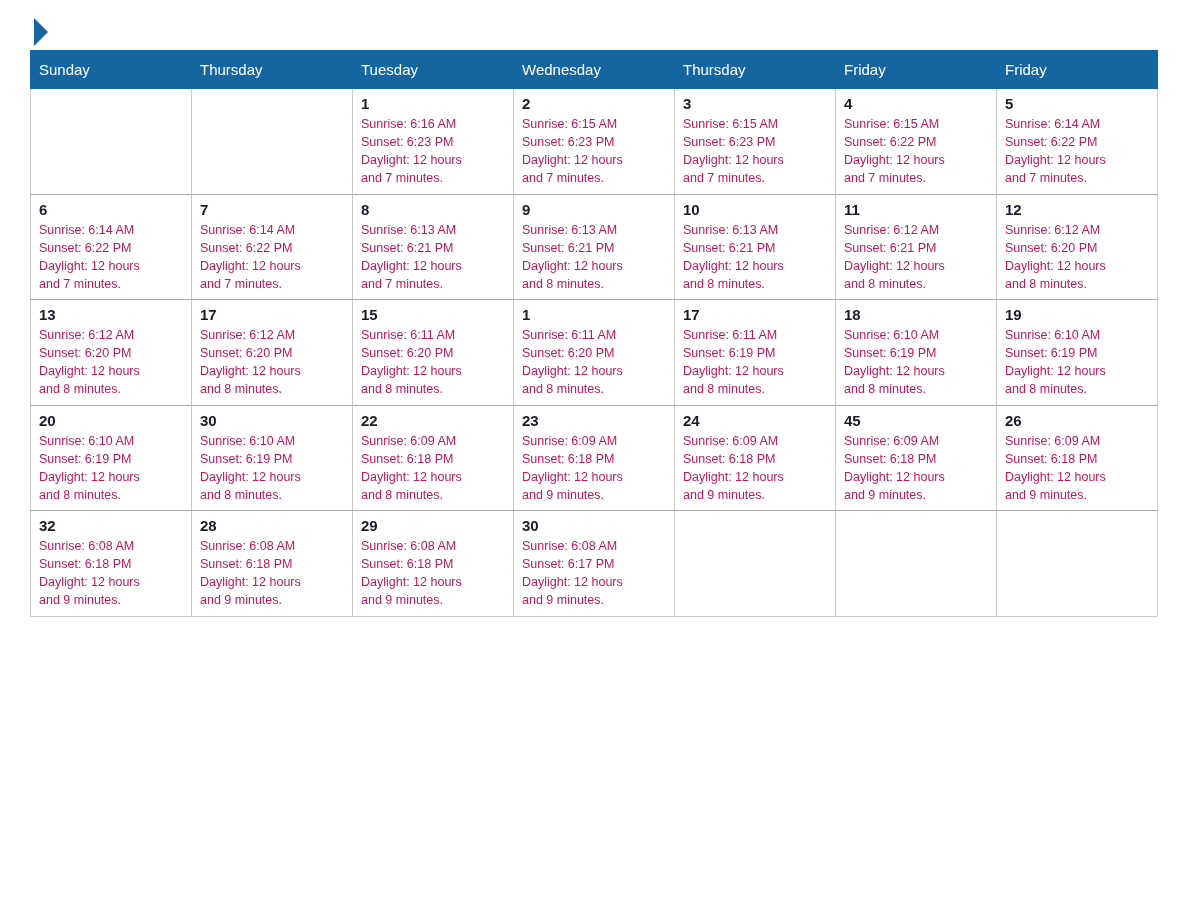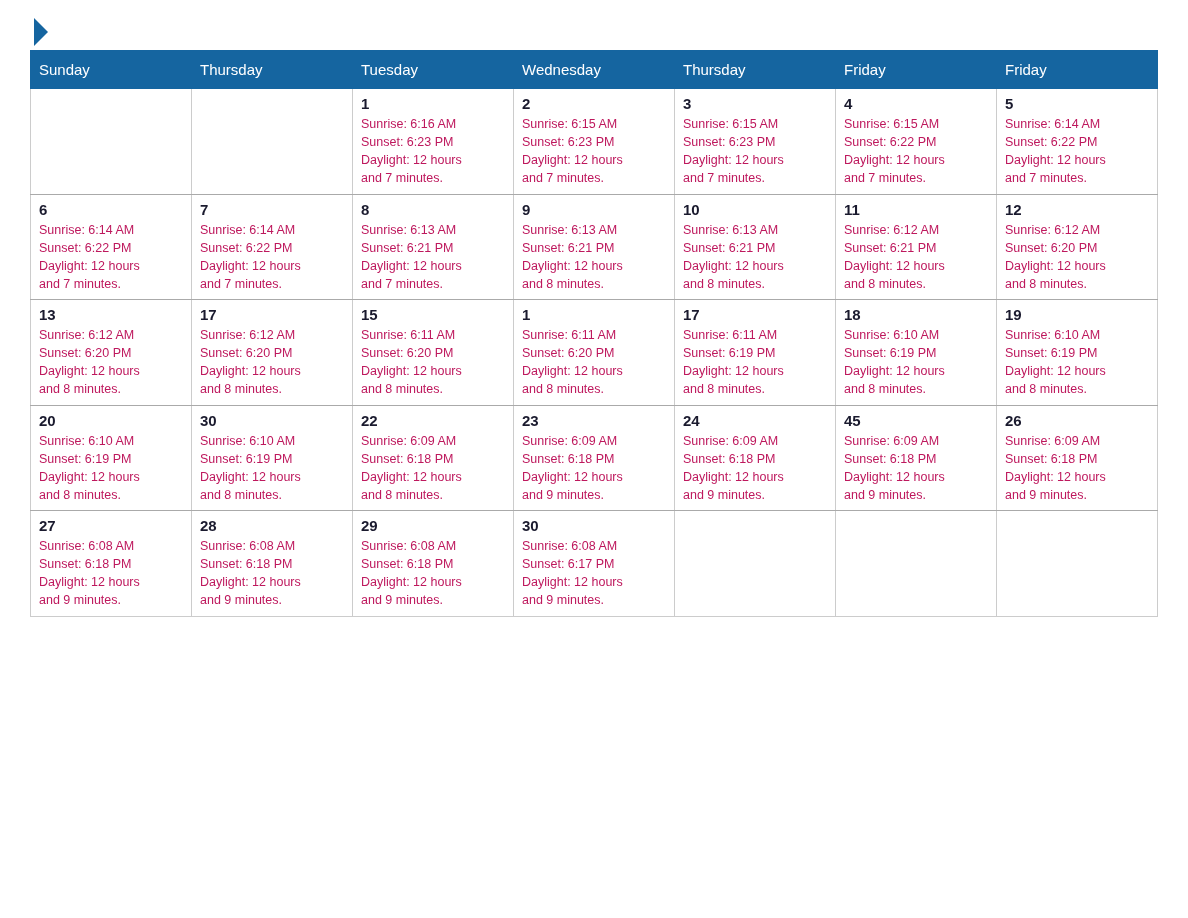--- a/index.html
+++ b/index.html
@@ -261,21 +261,21 @@
           <span class="day-number">45</span>
           <div class="day-info">Sunrise: 6:09 AM<br>Sunset: 6:18 PM<br>Daylight: 12 hours<br>and 9 minutes.</div>
         </td>
         <td>
           <span class="day-number">26</span>
           <div class="day-info">Sunrise: 6:09 AM<br>Sunset: 6:18 PM<br>Daylight: 12 hours<br>and 9 minutes.</div>
         </td>
       </tr>
       <tr class="week-row">
         <td>
-          <span class="day-number">27</span>
+          <span class="day-number">32</span>
           <div class="day-info">Sunrise: 6:08 AM<br>Sunset: 6:18 PM<br>Daylight: 12 hours<br>and 9 minutes.</div>
         </td>
         <td>
           <span class="day-number">28</span>
           <div class="day-info">Sunrise: 6:08 AM<br>Sunset: 6:18 PM<br>Daylight: 12 hours<br>and 9 minutes.</div>
         </td>
         <td>
           <span class="day-number">29</span>
           <div class="day-info">Sunrise: 6:08 AM<br>Sunset: 6:18 PM<br>Daylight: 12 hours<br>and 9 minutes.</div>
         </td>

